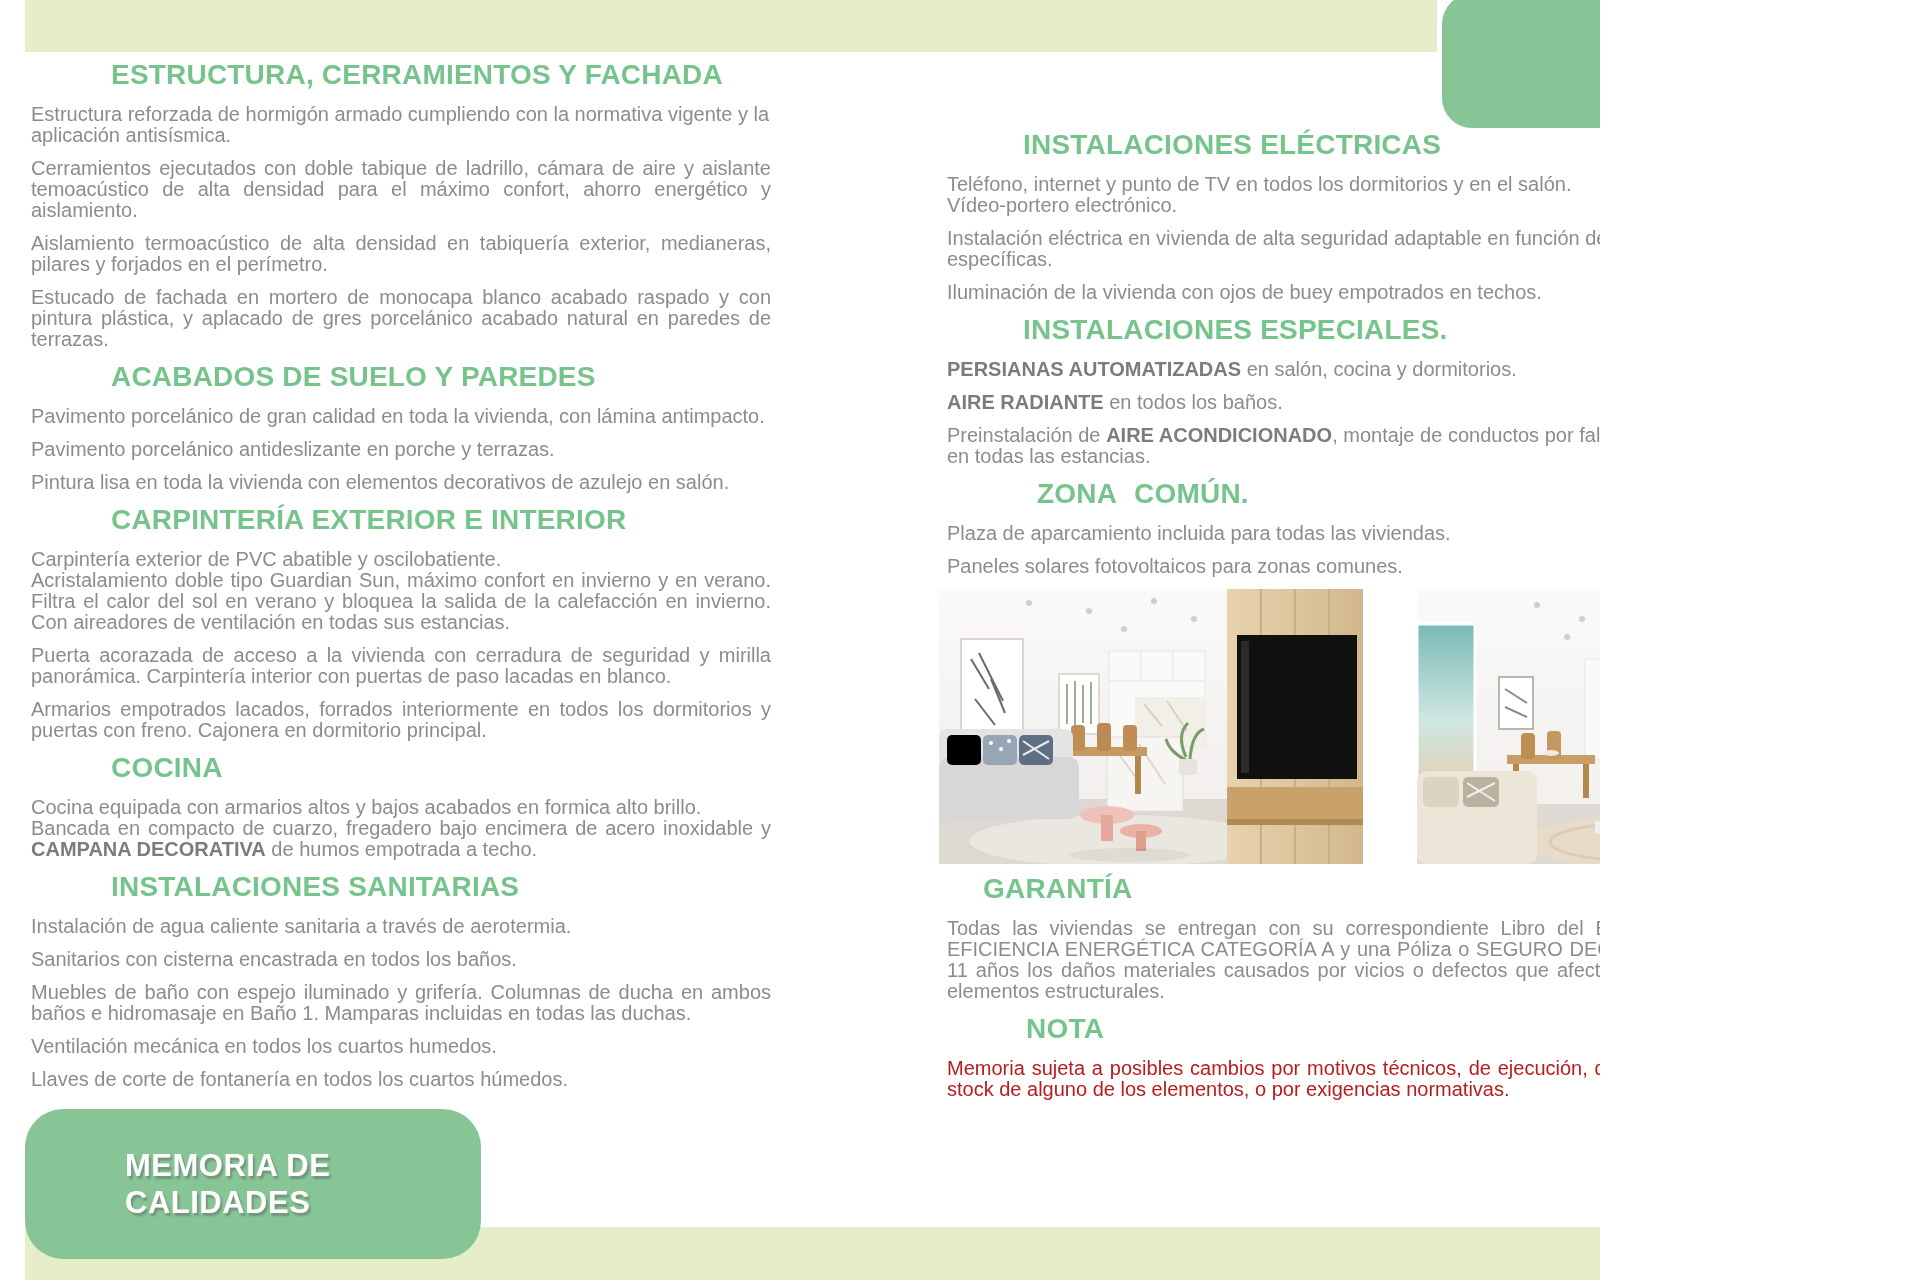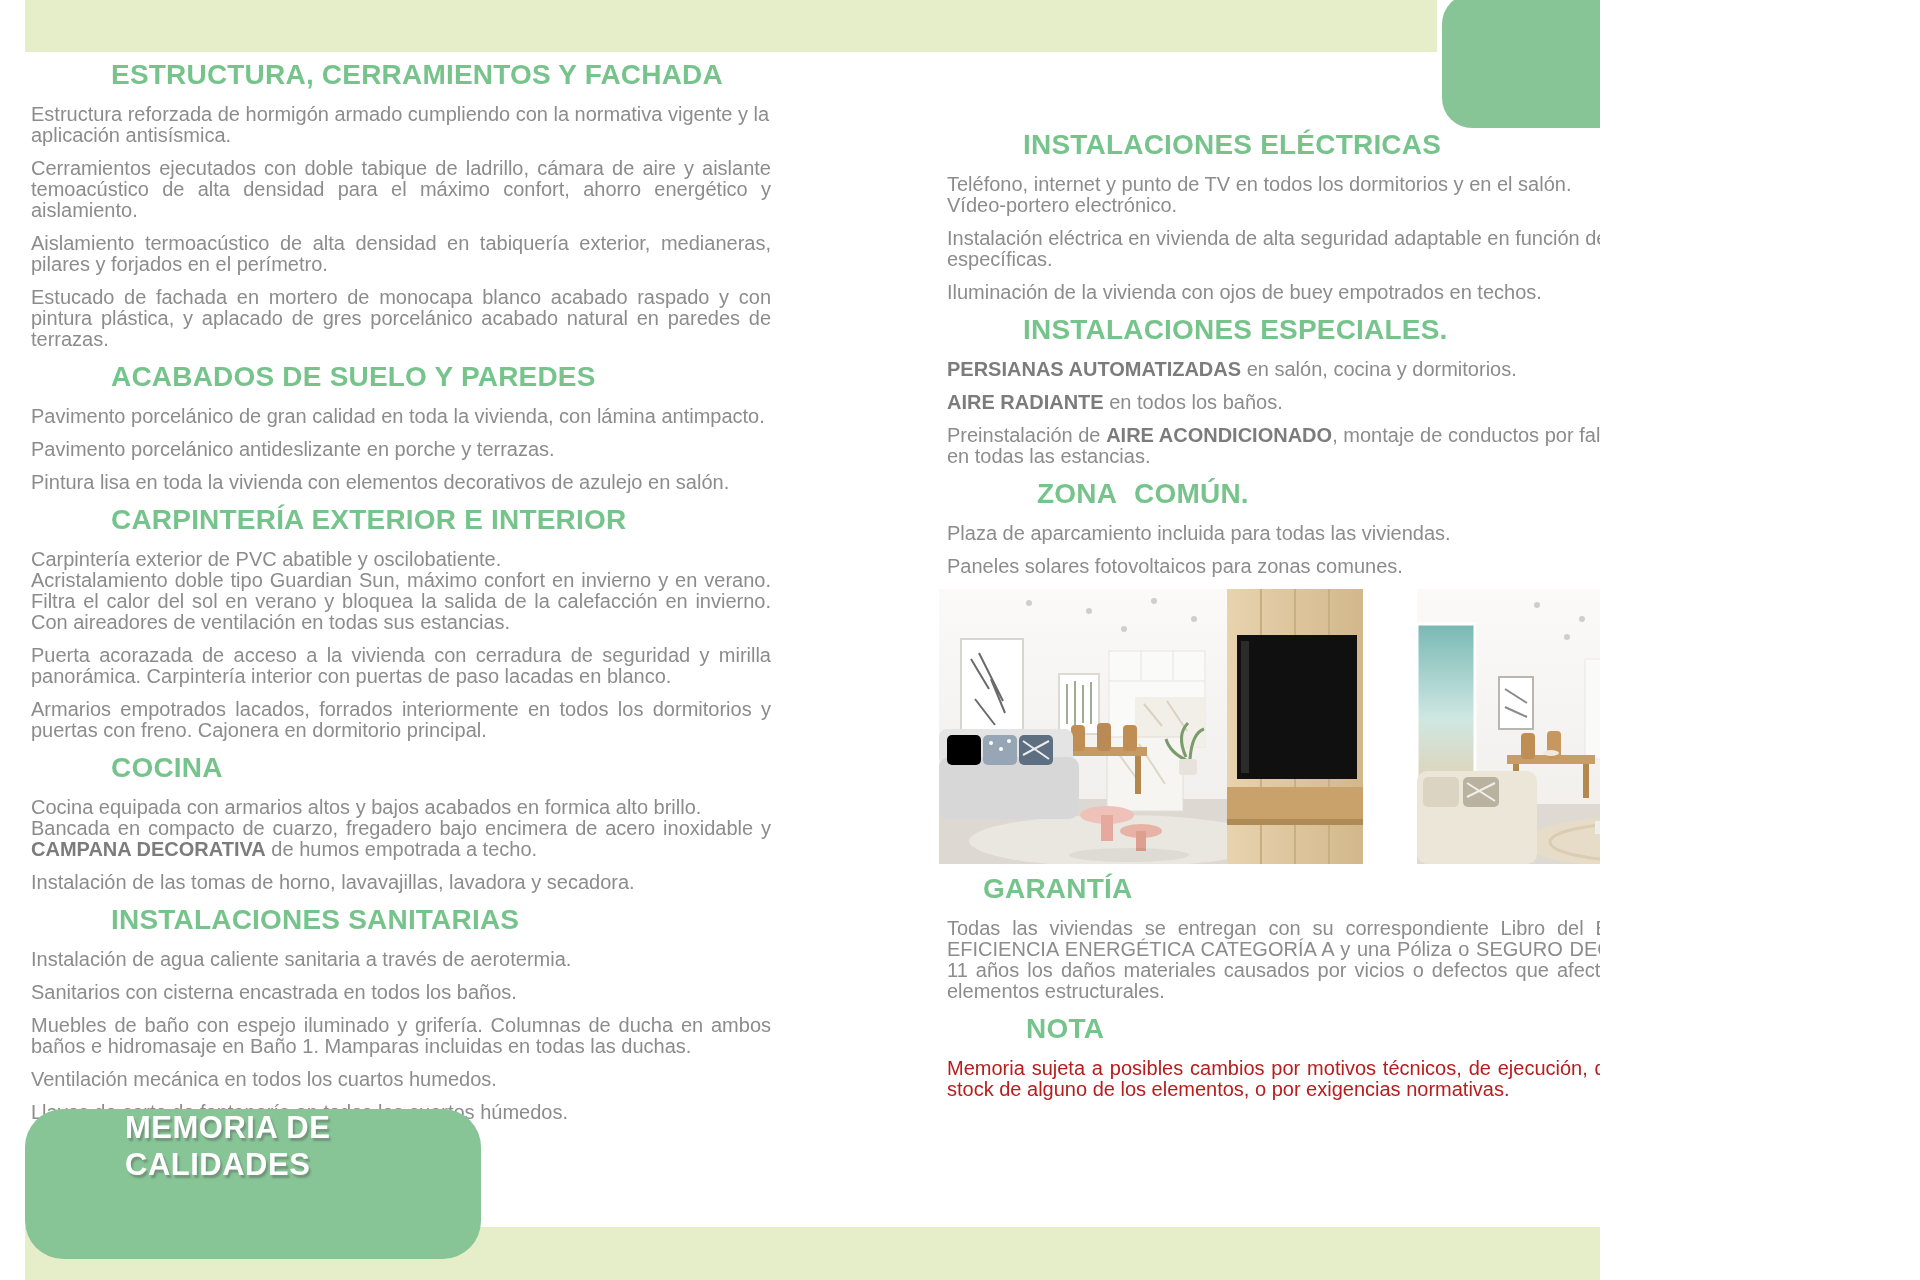--- a/index.html
+++ b/index.html
@@ -7,21 +7,21 @@
     position:relative; width:1600px; height:1280px; overflow:hidden;
     background:#ffffff; font-family:"Liberation Sans", sans-serif;text-decoration:underline;
   }
   
   .top-strip    { position:absolute; left:25px;  top:0;      width:1412px; height:52px;  background:#E5EEC9; }
   .top-box      { position:absolute; left:1442px; top:-6px;  width:460px;  height:134px; background:#87C596; border-radius:30px; }
   .bottom-strip { position:absolute; left:25px;  top:1227px; width:1870px; height:53px;  background:#E5EEC9; z-index:1; }
   .memoria-box  {
     position:absolute; left:25px; top:1109px; width:456px; height:150px;
     background:#87C596; border-radius:38px; z-index:2;
-    display:flex; align-items:flex-start;
+    display:flex; align-items:center;
   }
   .memoria-text {
     margin-left:100px; color:#ffffff; font-weight:bold; font-size:31px; line-height:37px;
     white-space:pre-line; text-shadow:2px 3px 2px rgba(96,110,100,0.55); letter-spacing:0.5px;
   }
   
   .col-left  { position:absolute; left:31px;  top:60px;  width:740px; }
   .col-right { position:absolute; left:947px; top:130px; width:905px; }
   
   .gh {
@@ -66,21 +66,20 @@
 
     <h2 class="gh">CARPINTERÍA EXTERIOR E INTERIOR</h2>
     <p class="bp">Carpintería exterior de PVC abatible y oscilobatiente.
 Acristalamiento doble tipo Guardian Sun, máximo confort en invierno y en verano. Filtra el calor del sol en verano y bloquea la salida de la calefacción en invierno. Con aireadores de ventilación en todas sus estancias.</p>
     <p class="bp">Puerta acorazada de acceso a la vivienda con cerradura de seguridad y mirilla panorámica. Carpintería interior con puertas de paso lacadas en blanco.</p>
     <p class="bp">Armarios empotrados lacados, forrados interiormente en todos los dormitorios y puertas con freno. Cajonera en dormitorio principal.</p>
 
     <h2 class="gh">COCINA</h2>
     <p class="bp"><span class="seg">Cocina equipada con armarios altos y bajos acabados en formica alto brillo.
 Bancada en compacto de cuarzo, fregadero bajo encimera de acero inoxidable y </span><b>CAMPANA DECORATIVA</b><span class="seg"> de humos empotrada a techo.</span></p>
-    <p class="bp single">Instalación de las tomas de horno, lavavajillas, lavadora y secadora.</p>
 
     <h2 class="gh">INSTALACIONES SANITARIAS</h2>
     <p class="bp single">Instalación de agua caliente sanitaria a través de aerotermia.</p>
     <p class="bp single">Sanitarios con cisterna encastrada en todos los baños.</p>
     <p class="bp">Muebles de baño con espejo iluminado y grifería. Columnas de ducha en ambos baños e hidromasaje en Baño 1. Mamparas incluidas en todas las duchas.</p>
     <p class="bp single">Ventilación mecánica en todos los cuartos humedos.</p>
     <p class="bp single">Llaves de corte de fontanería en todos los cuartos húmedos.</p>
   </div>
 
   <div class="col-right">

